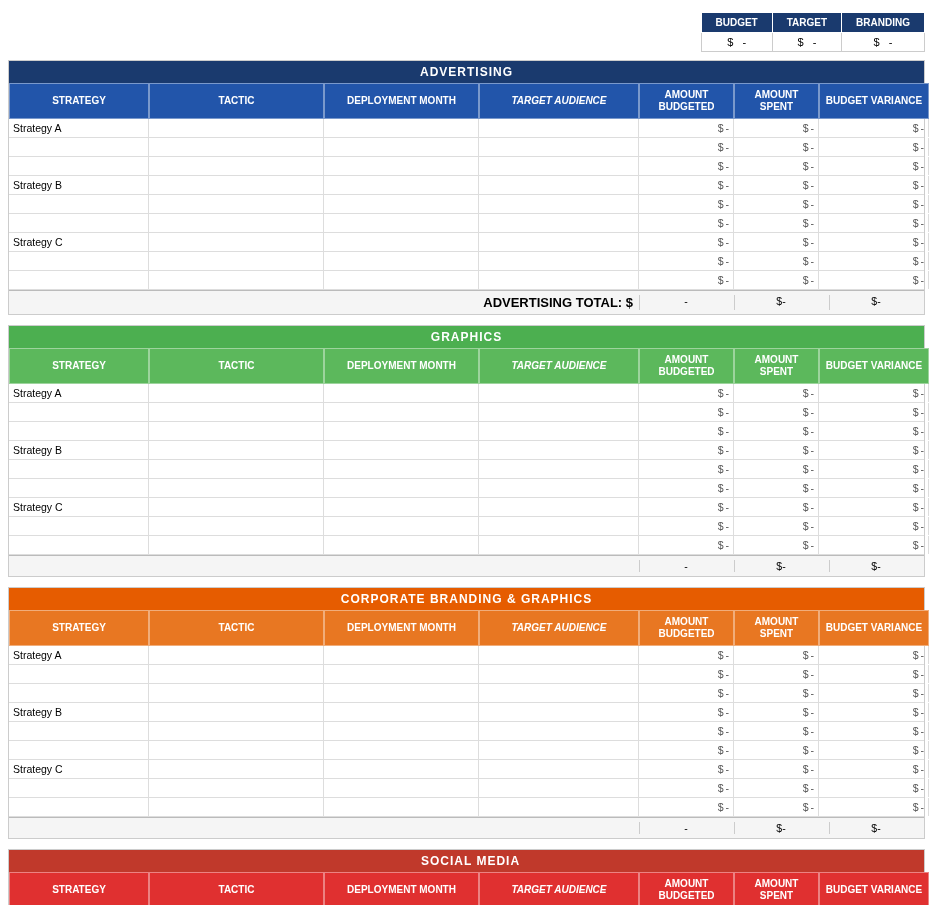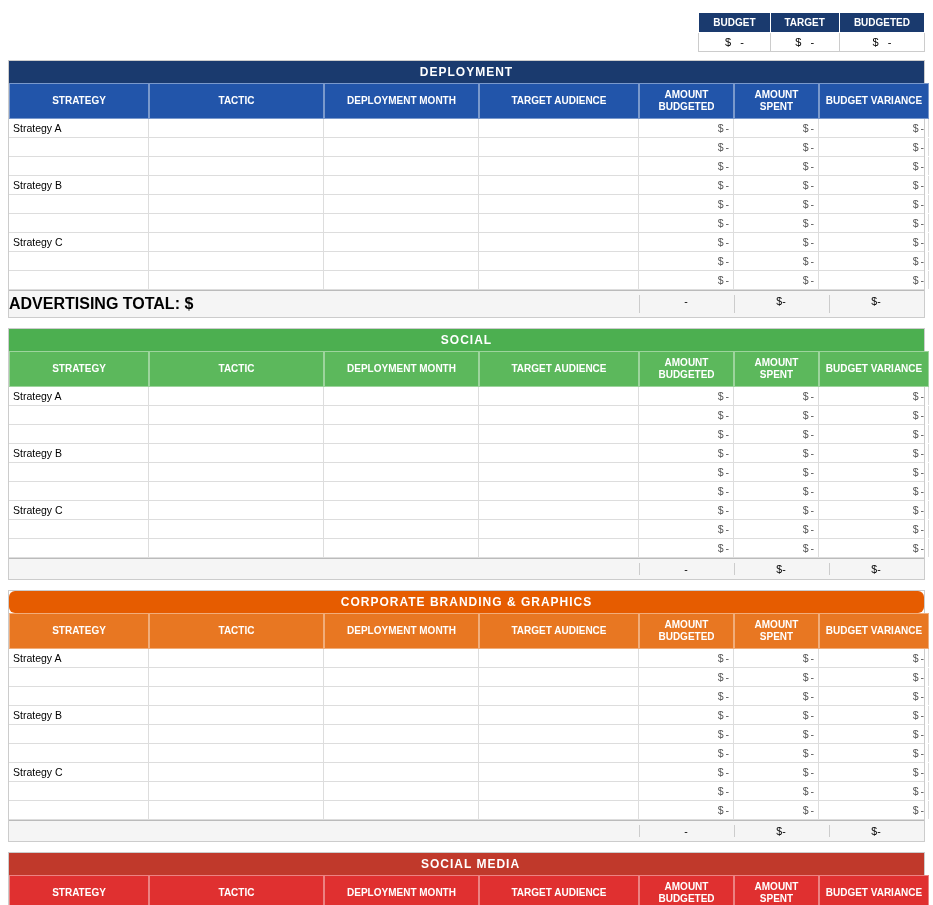--- a/index.html
+++ b/index.html
@@ -68,21 +68,21 @@
     .section-header {
       text-align: center;
       color: #fff;
       font-weight: 700;
       font-size: 12px;
       letter-spacing: 1px;
       padding: 4px 0;
     }
     .section-header.blue { background: #1a3a6e; }
     .section-header.green { background: #4caf50; }
-    .section-header.orange { background: #e65c00; border-radius: 6px; }
+    .section-header.orange { background: #e65c00; }
     .section-header.red { background: #c0392b; padding-left: 8px; }
 
     
     .col-header-row {
       display: flex;
     }
     .col-header {
       color: #fff;
       font-weight: 700;
       font-size: 10px;
@@ -96,21 +96,21 @@
     }
     .col-header.blue { background: #2255aa; }
     .col-header.green { background: #5cb85c; }
     .col-header.orange { background: #e87722; }
     .col-header.red { background: #e03030; }
 
     
     .w-strategy { width: 140px; min-width: 140px; }
     .w-tactic { width: 175px; min-width: 175px; }
     .w-deployment { width: 155px; min-width: 155px; text-align: right; }
-    .w-target { width: 160px; min-width: 160px; }
+    .w-target { width: 160px; min-width: 160px; font-style: italic; }
     .w-budgeted { width: 95px; min-width: 95px; }
     .w-spent { width: 85px; min-width: 85px; }
     .w-variance { width: 110px; min-width: 110px; }
 
     
     .data-rows {}
     .data-row {
       display: flex;
       border-bottom: 1px solid #ddd;
     }
@@ -135,22 +135,22 @@
     
     .total-row {
       display: flex;
       justify-content: flex-end;
       border-top: 1px solid #bbb;
       background: #f5f5f5;
       padding: 4px 0;
     }
     .total-label {
       font-weight: 700;
-      font-size: 16px;
-      text-align: left;
+      font-size: 13px;
+      text-align: right;
       padding-right: 6px;
       flex: 1;
     }
     .total-val {
       width: 95px;
       font-size: 10.5px;
       text-align: center;
       border-left: 1px solid #ccc;
       padding: 0 4px;
     }
@@ -163,37 +163,37 @@
 
   <div class="top-header">
     <div class="main-title"></div>
     <div class="ytd-block">
       <div class="ytd-label"></div>
       <table class="ytd-table">
         <thead>
           <tr>
             <th>BUDGET</th>
             <th>TARGET</th>
-            <th>BUDGETED</th>
+            <th>BRANDING</th>
           </tr>
         </thead>
         <tbody>
           <tr>
             <td>$&nbsp;&nbsp;&nbsp;-</td>
             <td>$&nbsp;&nbsp;&nbsp;-</td>
             <td>$&nbsp;&nbsp;&nbsp;-</td>
           </tr>
         </tbody>
       </table>
     </div>
   </div>
 
   <div id="sections-container">
       <div class="section">
-    <div class="section-header blue">DEPLOYMENT</div>
+    <div class="section-header blue">ADVERTISING</div>
 
     <div class="col-header-row">
       <div class="col-header blue w-strategy">STRATEGY</div>
       <div class="col-header blue w-tactic">TACTIC</div>
       <div class="col-header blue w-deployment">DEPLOYMENT MONTH</div>
       <div class="col-header blue w-target">TARGET AUDIENCE</div>
       <div class="col-header blue w-budgeted">AMOUNT BUDGETED</div>
       <div class="col-header blue w-spent">AMOUNT SPENT</div>
       <div class="col-header blue w-variance">BUDGET VARIANCE</div>
     </div>
@@ -371,21 +371,21 @@
         </div>
       </div>
     <div class="total-row">
       <div class="total-label">ADVERTISING TOTAL: $</div>
       <div class="total-val"><span>-</span></div>
       <div class="total-val">$<span>-</span></div>
       <div class="total-val">$<span>-</span></div>
     </div>
   </div>
       <div class="section">
-    <div class="section-header green">SOCIAL</div>
+    <div class="section-header green">GRAPHICS</div>
 
     <div class="col-header-row">
       <div class="col-header green w-strategy">STRATEGY</div>
       <div class="col-header green w-tactic">TACTIC</div>
       <div class="col-header green w-deployment">DEPLOYMENT MONTH</div>
       <div class="col-header green w-target">TARGET AUDIENCE</div>
       <div class="col-header green w-budgeted">AMOUNT BUDGETED</div>
       <div class="col-header green w-spent">AMOUNT SPENT</div>
       <div class="col-header green w-variance">BUDGET VARIANCE</div>
     </div>

